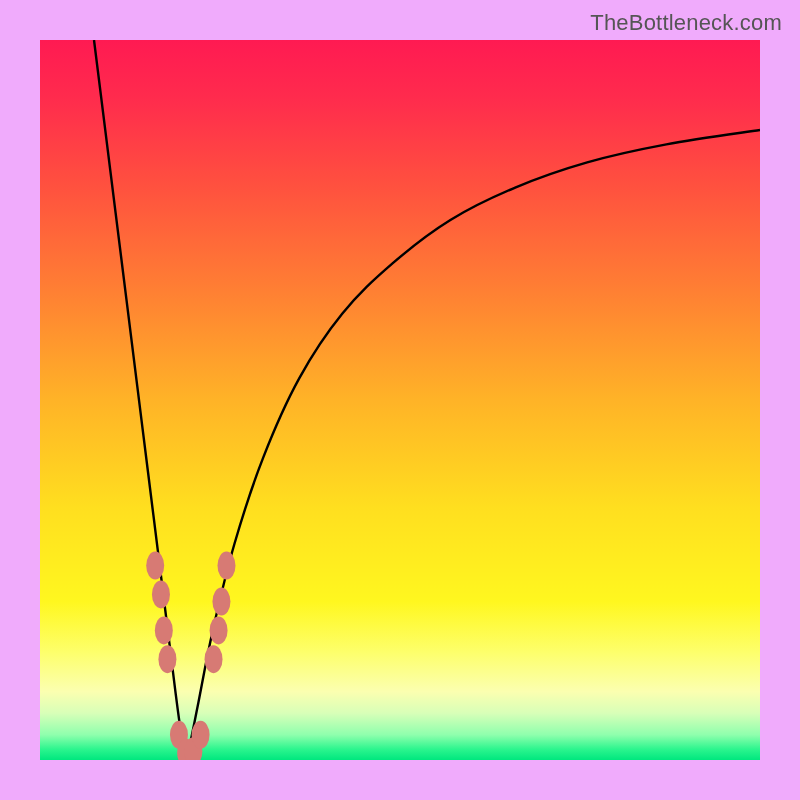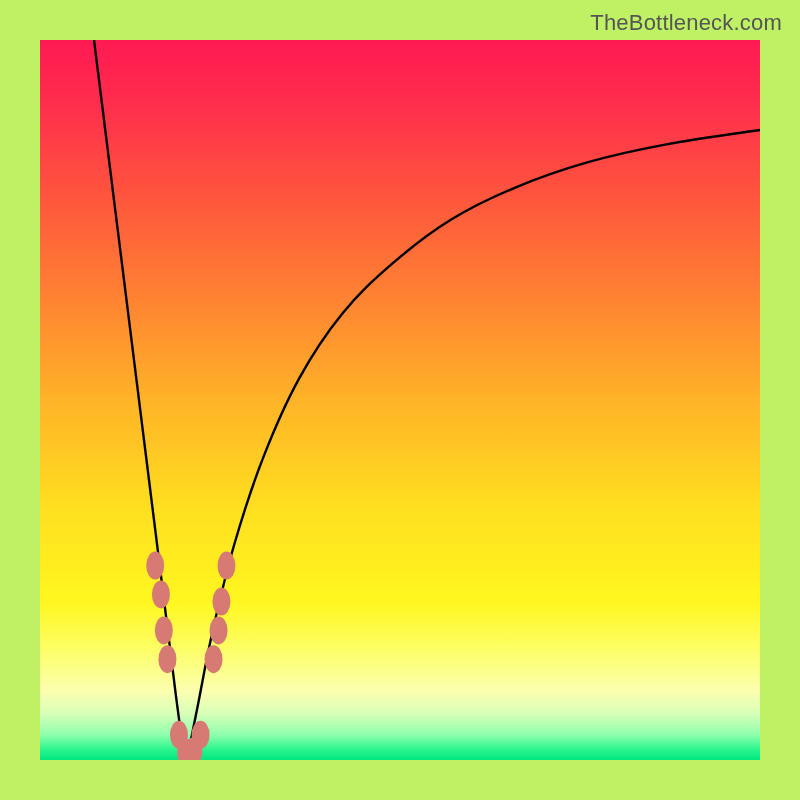--- a/index.html
+++ b/index.html
@@ -8,21 +8,21 @@
     width: 800px;
     height: 800px;
     overflow: hidden;
     background: #000;
     font-family: Arial, Helvetica, sans-serif;
   }
   .frame {
     position: relative;
     width: 800px;
     height: 800px;
-    background: #bef264;
+    background: #f0abfc;
   }
   .plot-area {
     position: absolute;
     left: 40px;
     top: 40px;
     width: 720px;
     height: 720px;
     overflow: hidden;
   }
   .gradient {

